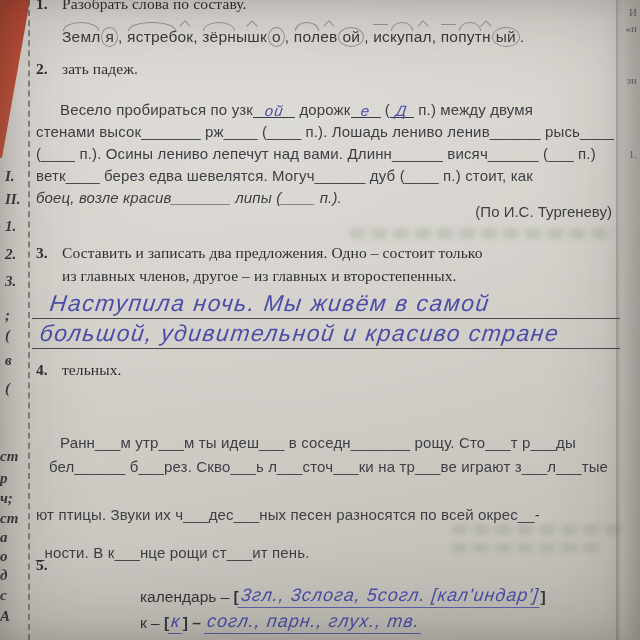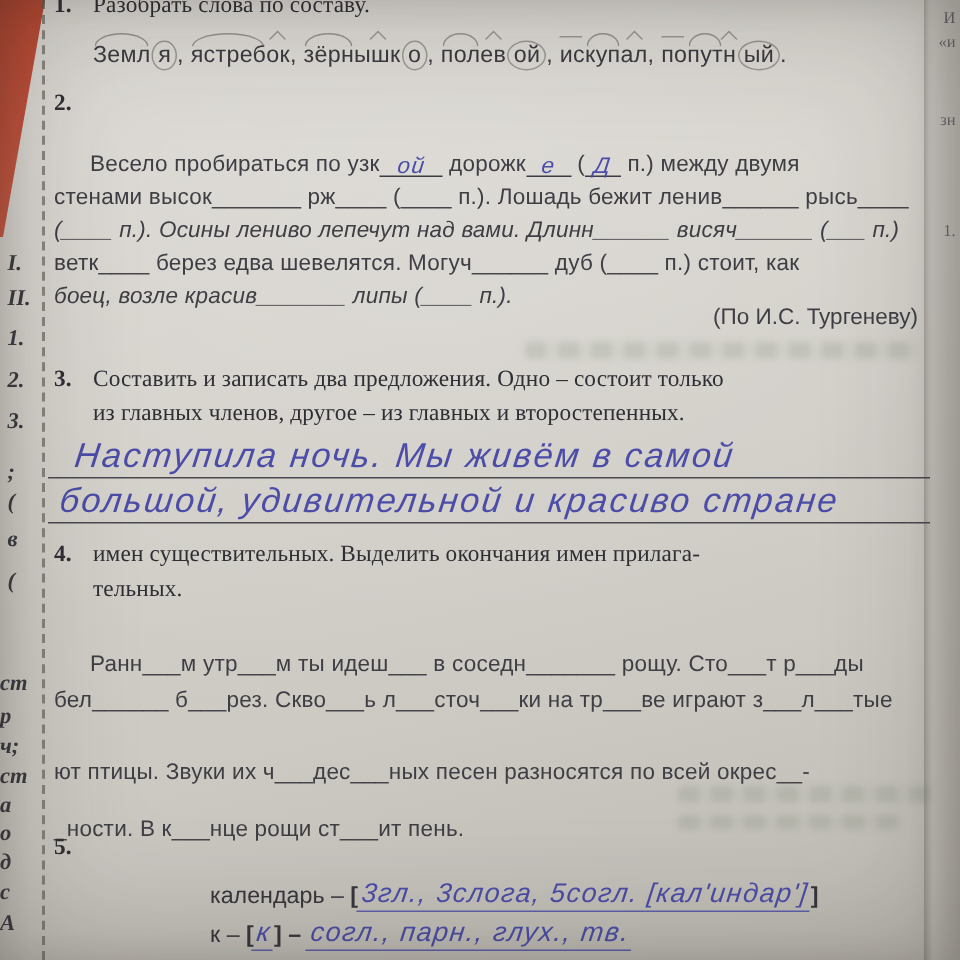--- a/index.html
+++ b/index.html
@@ -106,28 +106,29 @@
       <span class="num">1.</span>
       <div>
           <div>Разобрать слова по составу.</div>
         </div>
     </div>
     <div class="words"><span class="part m-root">Земл</span><span class="part m-end">я</span><span>, </span><span class="part m-root">ястреб</span><span class="part m-suf">ок</span><span>, </span><span class="part m-root">зёрн</span><span class="part m-suf">ышк</span><span class="part m-end">о</span><span>, </span><span class="part m-root">пол</span><span class="part m-suf">ев</span><span class="part m-end">ой</span><span>, </span><span class="part m-pre">ис</span><span class="part m-root">куп</span><span class="part m-suf">ал</span><span>, </span><span class="part m-pre">по</span><span class="part m-root">пут</span><span class="part m-suf">н</span><span class="part m-end">ый</span><span>.</span></div>
 
     <div class="instr" style="top:57px;left:0;">
       <span class="num">2.</span>
       <div>
+        <div>зать падеж.</div>
       </div>
     </div>
 
     <div class="bline indent" style="top:99px;">
       <span>Весело пробираться по узк</span><span class="bl w42"><span class="hw">ой</span></span><span> дорожк</span><span class="bl w30"><span class="hw">е</span></span><span> (</span><span class="bl w24"><span class="hw">Д</span></span><span> п.) между двумя</span>
     </div>
-    <div class="bline" style="top:121px;">стенами высок_______ рж____ (____ п.). Лошадь бежит ленив______ рысь____</div>
-    <div class="bline" style="top:143px;font-style:italic;">(____ п.). Осины лениво лепечут над вами. Длинн______ висяч______ (___ п.)</div>
+    <div class="bline" style="top:121px;">стенами высок_______ рж____ (____ п.). Лошадь лениво ленив______ рысь____</div>
+    <div class="bline" style="top:143px;">(____ п.). Осины лениво лепечут над вами. Длинн______ висяч______ (___ п.)</div>
     <div class="bline" style="top:165px;">ветк____ берез едва шевелятся. Могуч______ дуб (____ п.) стоит, как</div>
     <div class="bline" style="top:187px;font-style:italic;">боец, возле красив_______ липы (____ п.).</div>
     <div class="attrib" style="top:203px;">(По И.С. Тургеневу)</div>
 
     <div class="instr" style="top:241px;left:0;">
       <span class="num">3.</span>
       <div>
         <div>Составить и записать два предложения. Одно – состоит только</div>
         <div>из главных членов, другое – из главных и второстепенных.</div>
       </div>
@@ -135,26 +136,25 @@
     <div class="ans" style="top:288px;">
       <span class="hw" style="margin-left:18px;">Наступила ночь. Мы живём в самой</span>
     </div>
     <div class="ans" style="top:318px;">
       <span class="hw" style="margin-left:8px;">большой, удивительной и красиво стране</span>
     </div>
 
     <div class="instr" style="top:358px;left:0;">
       <span class="num">4.</span>
       <div>
-        <div>имен существительных. Выделить окончания имен прилага-</div>
         <div>тельных.</div>
       </div>
     </div>
     <div class="bline indent" style="top:432px;">Ранн___м утр___м ты идеш___ в соседн_______ рощу. Сто___т р___ды</div>
-    <div class="bline" style="top:456px;">бел______ б___рез. Скво___ь л___сточ___ки на тр___ве играют з___л___тые</div>
+    <div class="bline" style="top:456px;margin-left:13px;">бел______ б___рез. Скво___ь л___сточ___ки на тр___ве играют з___л___тые</div>
     <div class="bline" style="top:504px;">ют птицы. Звуки их ч___дес___ных песен разносятся по всей окрес__-</div>
     <div class="bline" style="top:542px;">_ности. В к___нце рощи ст___ит пень.</div>
 
     <div class="instr" style="top:553px;left:0;">
       <span class="num">5.</span>
     </div>
     <div class="phon" style="top:586px;left:104px;">
       <span>календарь – </span><span class="brk">[</span><span class="hw">3гл., 3слога, 5согл. [кал'индар']</span><span class="brk">]</span>
     </div>
     <div class="phon" style="top:612px;left:104px;">

